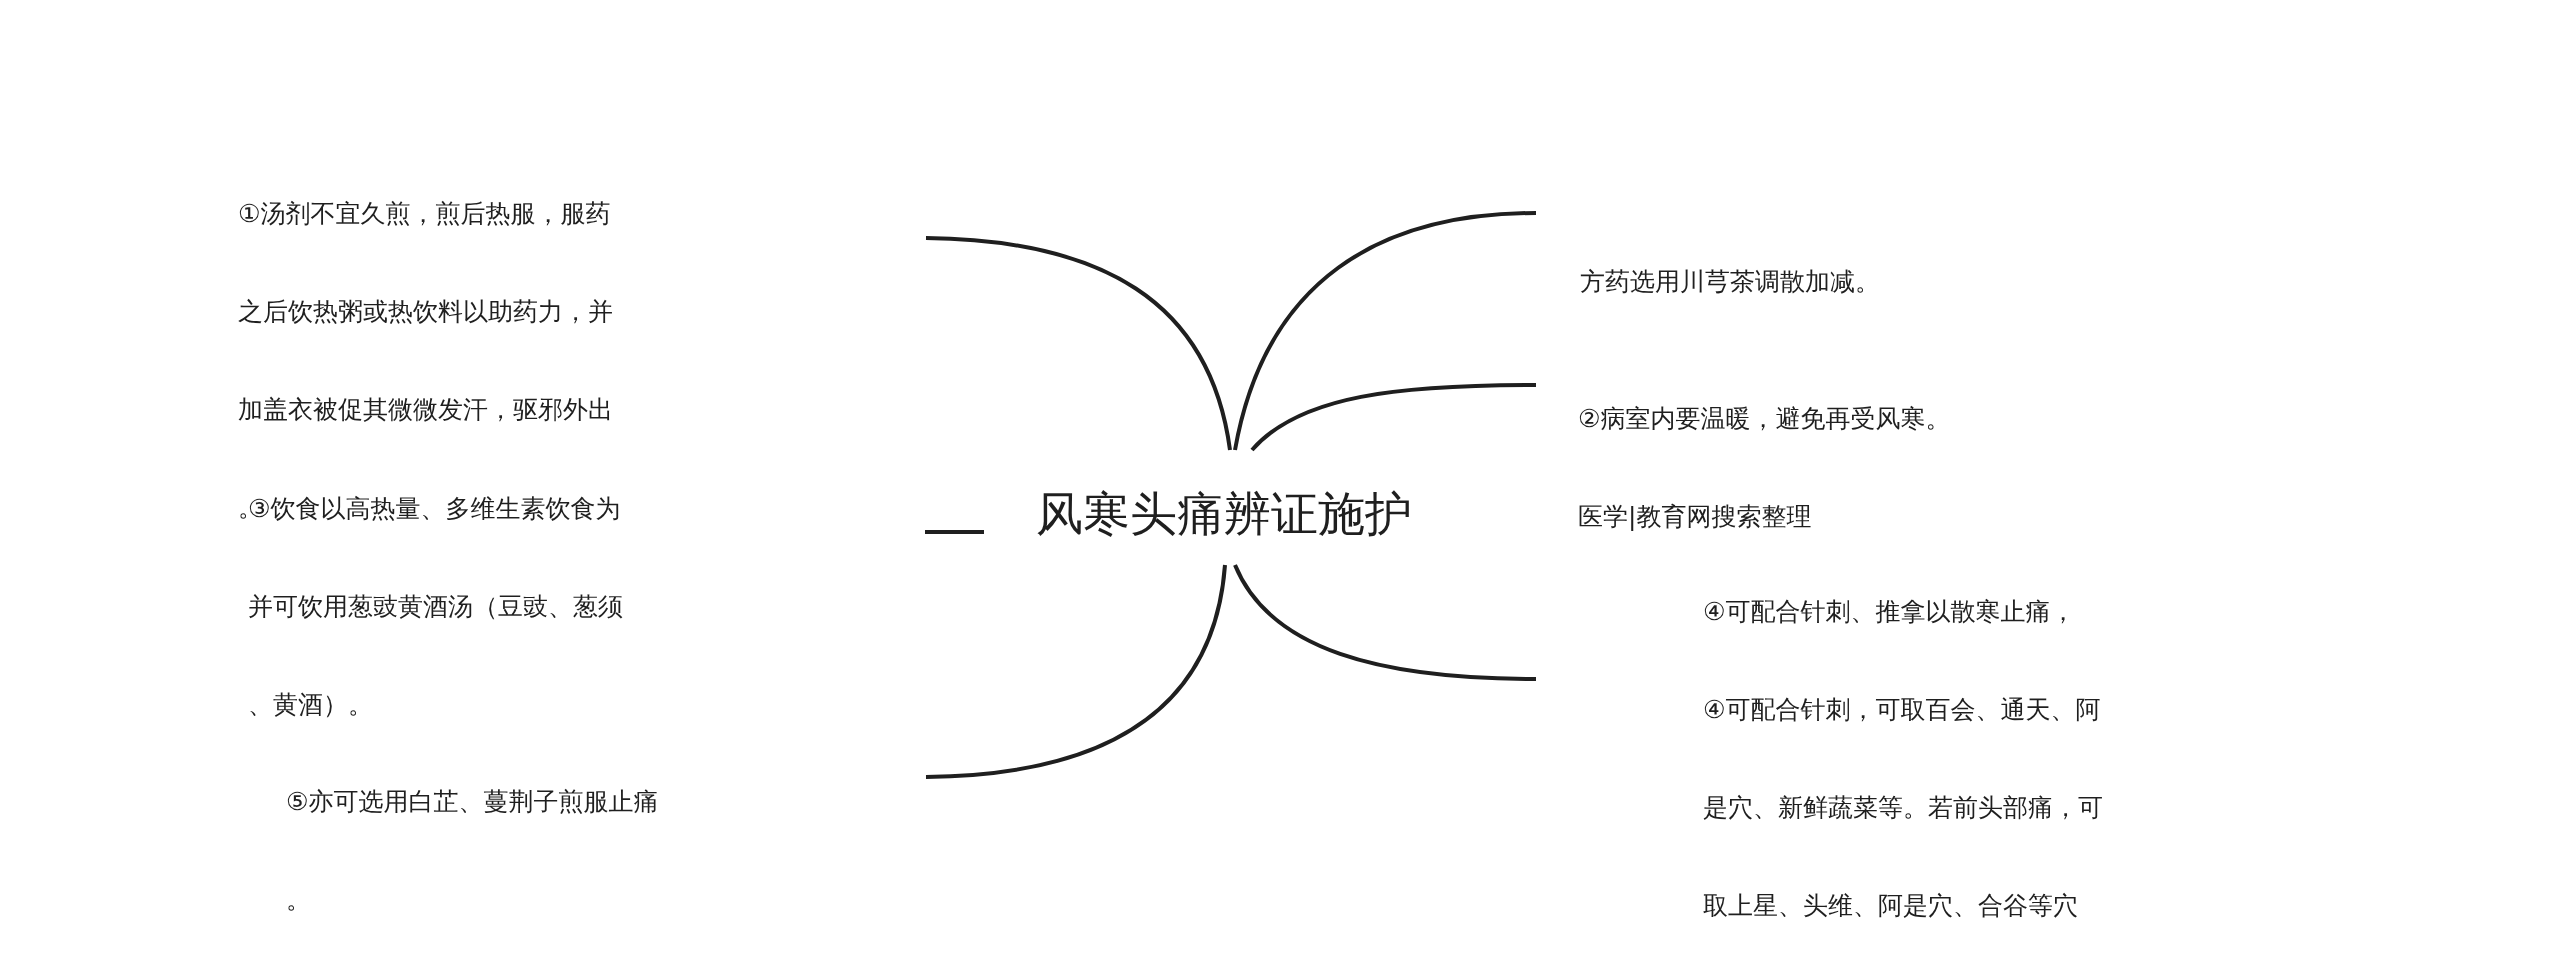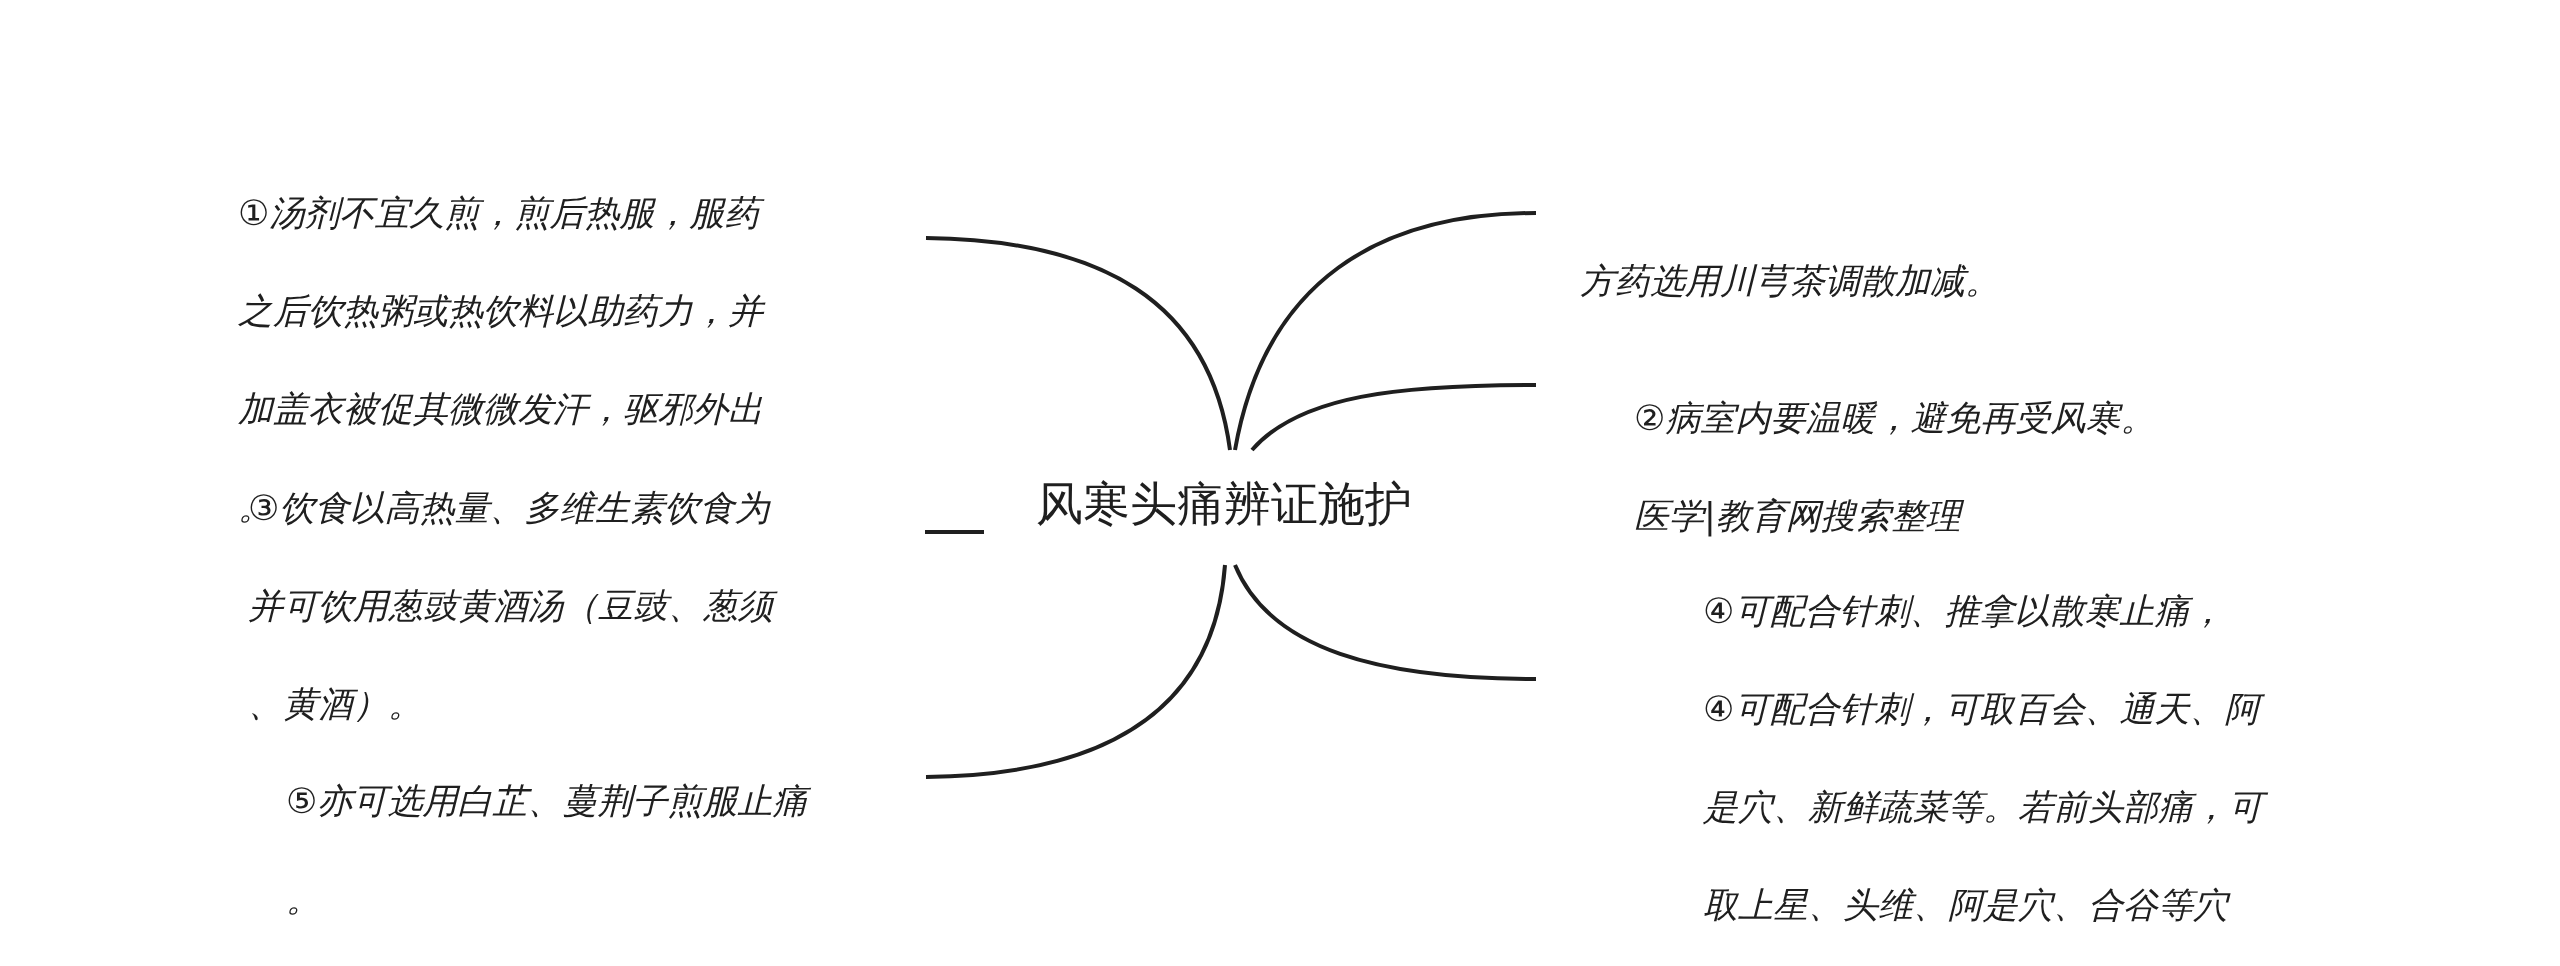--- a/index.html
+++ b/index.html
@@ -29,31 +29,30 @@
   }
   svg.connectors path,
   svg.connectors line {
     fill: none;
     stroke: #1f1f1f;
     stroke-width: 4;
     stroke-linecap: butt;
   }
   .node {
     position: absolute;
-    font-size: 35px;
+    font-size: 25px;
     line-height: 49px;
     white-space: pre-line;
     letter-spacing: 0;
-    font-style: italic;
   }
   .node .line { display: block; white-space: nowrap; }
   .root {
     position: absolute;
     left: 1036px;
-    top: 472px;
+    top: 482px;
     font-size: 47px;
     line-height: 64px;
     white-space: nowrap;
     color: #1f1f1f;
   }
 </style>
 </head>
 <body>
 
 <div class="canvas">
@@ -90,21 +89,21 @@
 
   <div class="node" style="left:286px; top:728px;">
     <span class="line">⑤亦可选用白芷、蔓荆子煎服止痛</span>
     <span class="line">。</span>
   </div>
 
   <div class="node" style="left:1580px; top:208px;">
     <span class="line">方药选用川芎茶调散加减。</span>
   </div>
 
-  <div class="node" style="left:1634px; top:345px;">
+  <div class="node" style="left:1578px; top:345px;">
     <span class="line">②病室内要温暖，避免再受风寒。</span>
     <span class="line">医学|教育网搜索整理</span>
   </div>
 
   <div class="node" style="left:1703px; top:538px;">
     <span class="line">④可配合针刺、推拿以散寒止痛，</span>
     <span class="line">④可配合针刺，可取百会、通天、阿</span>
     <span class="line">是穴、新鲜蔬菜等。若前头部痛，可</span>
     <span class="line">取上星、头维、阿是穴、合谷等穴</span>
     

